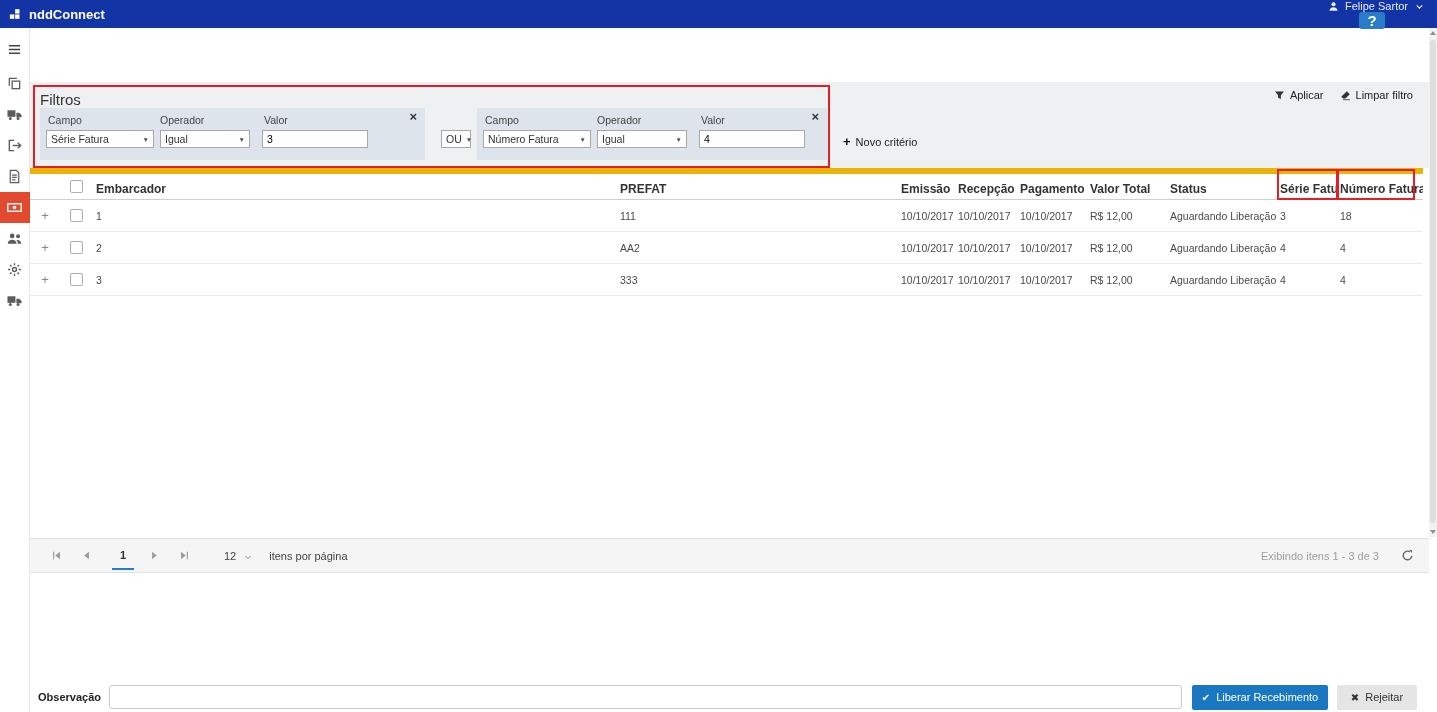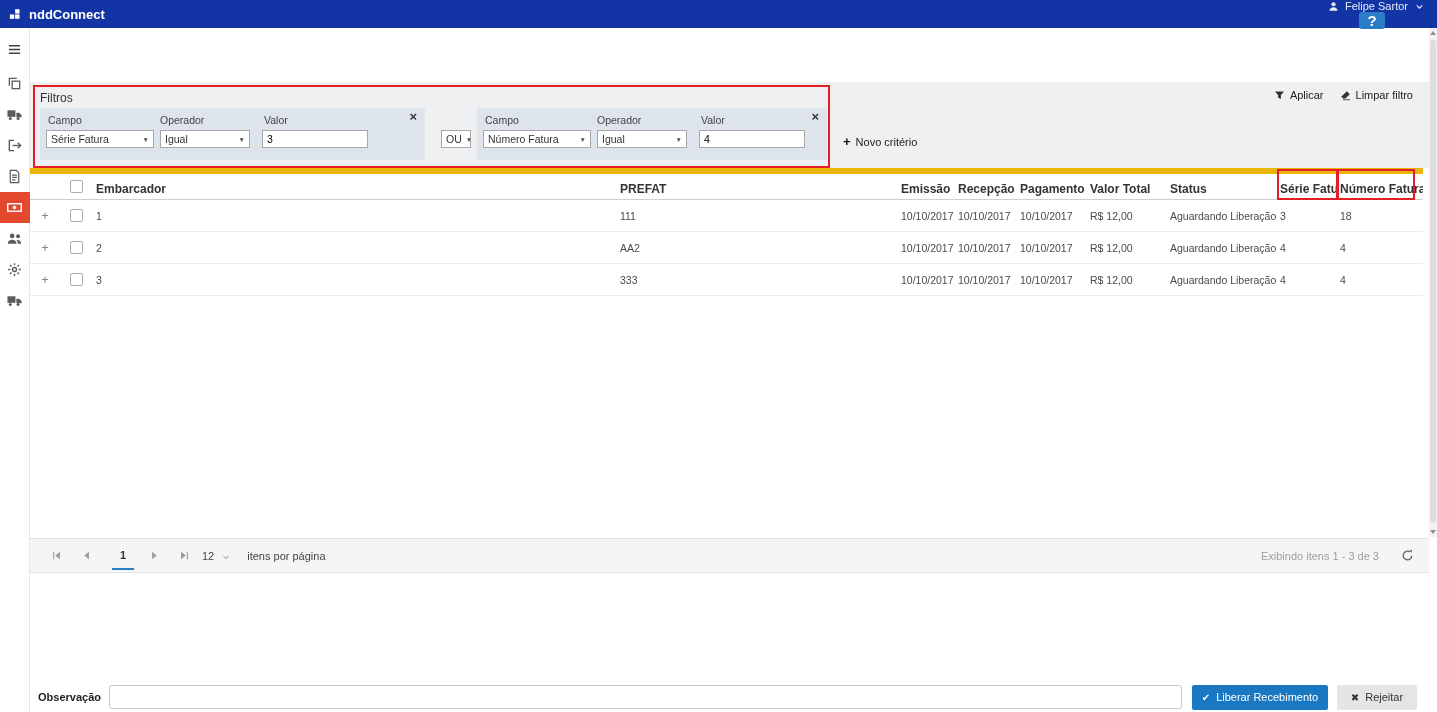--- a/index.html
+++ b/index.html
@@ -24,21 +24,21 @@
   .nav-item svg { width:15px; height:15px; }
   .nav-item.active { background:#e2492f; color:#fff; }
 
   
   .page-header { position:absolute; left:30px; top:28px; width:1399px; height:54px; background:#fff; padding:10px 0 0 10px; }
   .page-title { font-size:19px; color:#4a4a4a; font-weight:400; }
   .page-subtitle { font-size:11px; color:#555; margin-top:6px; }
 
   
   .filters { position:absolute; left:30px; top:82px; width:1399px; height:86px; background:#eef0f1; }
-  .filters-title { position:absolute; left:10px; top:9px; font-size:12px; color:#333; }
+  .filters-title { position:absolute; left:10px; top:9px; font-size:15px; color:#333; }
   .filter-actions { position:absolute; right:16px; top:7px; display:flex; gap:16px; }
   .filter-action { display:flex; align-items:center; gap:5px; font-size:11px; color:#222; cursor:default; }
   .filter-action svg { width:11px; height:11px; color:#333; }
   .criteria-row { position:absolute; left:10px; top:26px; display:flex; align-items:flex-start; }
   .criterion-card { position:relative; width:385px; height:52px; background:#dde4ec; }
   .criterion-card.card2 { width:350px; }
   .f-label { position:absolute; font-size:10.5px; color:#444; }
   .l-campo { left:8px; top:6px; }
   .l-oper  { left:120px; top:6px; }
   .l-valor { left:224px; top:6px; }
@@ -70,21 +70,21 @@
   .c-numero { width:86px; }
   .checkbox { width:13px; height:13px; border:1px solid #adadad; border-radius:2px; background:#fff; display:inline-block; }
   .expand-glyph { color:#888; font-size:13px; }
   .sort-glyph { margin-left:2px; font-weight:normal; color:#333; }
 
   
   .pager { position:absolute; left:30px; top:538px; width:1399px; height:35px; background:#f5f5f6; border-top:1px solid #e3e3e3; border-bottom:1px solid #e3e3e3; display:flex; align-items:center; padding:0 14px; font-size:11px; }
   .pg-btn { width:24px; height:24px; display:flex; align-items:center; justify-content:center; color:#9b9b9b; margin-right:6px; }
   .pg-btn svg { width:11px; height:11px; }
   .pg-current { min-width:22px; height:28px; display:flex; align-items:center; justify-content:center; font-weight:bold; color:#333; border-bottom:2px solid #2a7cc7; margin:0 8px; }
-  .page-size { display:flex; align-items:flex-end; gap:7px; color:#444; }
+  .page-size { display:flex; align-items:flex-end; gap:7px; margin-left:22px; color:#444; }
   .page-size svg { width:10px; height:10px; color:#888; }
   .ps-label { margin-left:16px; color:#444; }
   .pg-spacer { flex:1; }
   .pg-info { color:#9e9e9e; }
   .pg-refresh { margin-left:20px; width:16px; height:16px; display:flex; align-items:center; justify-content:center; color:#666; }
   .pg-refresh svg { width:13px; height:13px; }
 
   
   .footer { position:absolute; left:30px; top:682px; width:1407px; height:30px; display:flex; align-items:center; padding:0 20px 0 8px; background:#fff; }
   .obs-label { font-weight:bold; color:#222; margin-right:8px; font-size:11px; }

